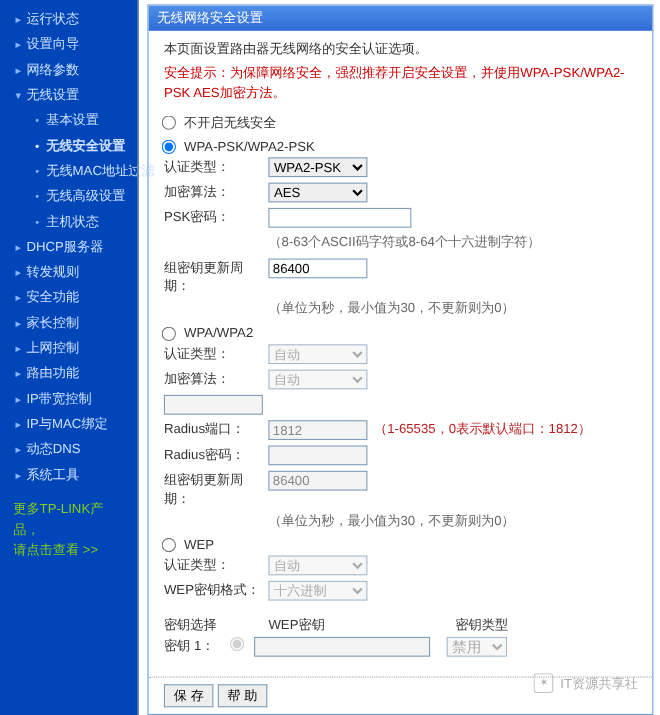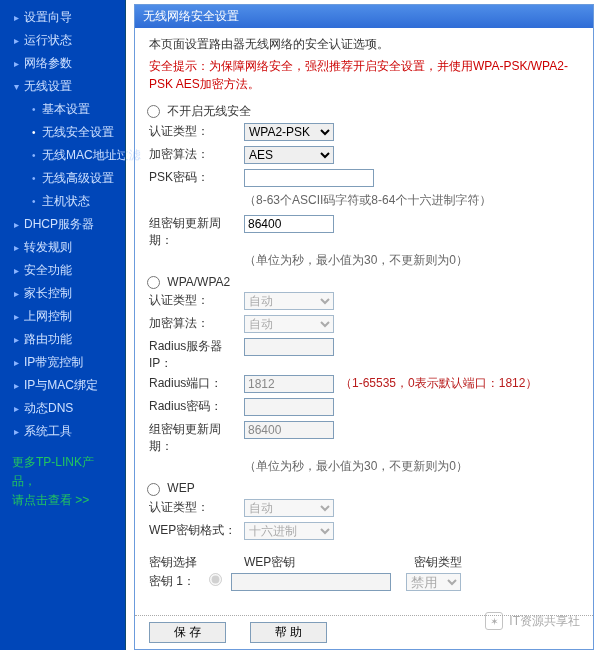--- a/index.html
+++ b/index.html
@@ -5,24 +5,24 @@
 *{box-sizing:border-box;margin:0;padding:0}
 body{font-family:"Microsoft YaHei",SimSun,sans-serif;font-size:12px;background:#fff;width:600px;height:650px;overflow:hidden}
 .app{display:flex;height:100%}
 .sidebar{width:125px;background:#0046b8;color:#fff;padding:6px 0;flex-shrink:0}
 .sidebar ul{list-style:none}
 .sidebar li{padding:3px 0 3px 14px;cursor:pointer;white-space:nowrap}
 .sidebar li::before{content:"▸";display:inline-block;width:10px;font-size:10px;color:#8ab4ff}
 .sidebar li.exp::before{content:"▾"}
 .sidebar .sub li{padding-left:32px}
 .sidebar .sub li::before{content:"•";color:#8ab4ff}
-.sidebar .sub li.active{color:#fff;font-weight:normal}
+.sidebar .sub li.active{color:#fff;font-weight:bold}
 .sidebar .sub li.active::before{color:#fff}
 .sidebar a{color:#cde0ff;text-decoration:none}
-.more{padding:10px 12px;color:#22c55e;line-height:1.6}
+.more{padding:10px 12px;color:#84cc16;line-height:1.6}
 .main{flex:1;display:flex;flex-direction:row;border-left:1px solid #0c4a6e;overflow:hidden}
 .topbar{height:18px;border-top:4px solid #0046b8;background:#fff}
 .panel{margin:4px 6px 0 8px;border:1px solid #6b9bdc;flex:1;display:flex;flex-direction:column;overflow:hidden}
 .panel-hd{background:linear-gradient(#4f8ee8,#2f6cd6);color:#fff;padding:3px 8px;font-size:12px}
 .panel-bd{padding:8px 10px 6px 14px;color:#333;overflow-y:auto;flex:1}
 .intro{margin-bottom:4px}
 .warn{color:#c00;margin-bottom:10px;line-height:1.5}
 .row{display:flex;align-items:flex-start;margin:3px 0;min-height:20px}
 .row .lab{width:95px;flex-shrink:0}
 .row input[type=text],.row input[type=password]{border:1px solid #7f9db9;height:18px;padding:0 3px;font-size:12px;width:90px}
@@ -36,32 +36,32 @@
 .wep-hd{display:flex;margin-top:12px}
 .wep-hd .c1{width:95px}
 .wep-hd .c2{width:170px}
 .wep-row{display:flex;align-items:flex-start;margin:2px 0}
 .wep-row .c1{width:60px}
 .wep-row .c2{width:22px}
 .wep-row .c3{width:175px}
 .wep-row input[type=text]{width:160px;border:1px solid #7f9db9;height:18px;background:#f4f4f4}
 .wep-row select{width:55px;border:1px solid #7f9db9;height:18px;color:#888;background:#f4f4f4}
 .btns{padding:6px 0 6px 14px;border-top:1px dotted #aaa;margin-top:4px}
-.btns button{border:1px solid #7f9db9;background:#eee;padding:1px 24px;font-size:12px;margin-right:20px;cursor:pointer}
+.btns button{border:1px solid #7f9db9;background:#eee;padding:1px 8px;font-size:12px;margin-right:0;cursor:pointer}
 .wm{position:fixed;right:20px;bottom:20px;color:#888;font-size:12px;display:flex;align-items:center;gap:6px;opacity:.7}
 .wm .ic{width:18px;height:18px;border:1px solid #aaa;border-radius:3px;display:flex;align-items:center;justify-content:center;font-size:10px}
 </style>
 </head>
 <body>
 
 <div class="app">
   <div class="sidebar">
     <ul>
+      <li><a>运行状态</a></li>
       <li><a>设置向导</a></li>
-      <li><a>运行状态</a></li>
       <li><a>网络参数</a></li>
       <li class="exp"><a>无线设置</a></li>
       <ul class="sub">
         <li><a>基本设置</a></li>
         <li class="active"><a>无线安全设置</a></li>
         <li><a>无线MAC地址过滤</a></li>
         <li><a>无线高级设置</a></li>
         <li><a>主机状态</a></li>
       </ul>
       <li><a>DHCP服务器</a></li>
@@ -83,20 +83,21 @@
   <div class="main">
     <div class="topbar"></div>
     <div class="panel">
       <div class="panel-hd">无线网络安全设置</div>
       <div class="panel-bd">
         <div class="intro">本页面设置路由器无线网络的安全认证选项。</div>
         <div class="warn">安全提示：为保障网络安全，强烈推荐开启安全设置，并使用WPA-PSK/WPA2-PSK AES加密方法。</div>
 
         <div class="sec"><label><input type="radio" name="sec" style=""> <span>不开启无线安全</span></label></div>
 
+        <div class="sec"><label><input type="radio" name="sec" checked="" style=""> <span>WPA-PSK/WPA2-PSK</span></label></div>
         <div class="row">
             <span class="lab">认证类型：</span>
             <select><option>WPA2-PSK</option></select>
           </div>
         <div class="row">
             <span class="lab">加密算法：</span>
             <select><option>AES</option></select>
           </div>
         <div class="row">
             <span class="lab">PSK密码：</span>
@@ -113,21 +114,20 @@
         <div class="dis">
           <div class="row">
               <span class="lab">认证类型：</span>
               <select disabled=""><option>自动</option></select>
             </div>
           <div class="row">
               <span class="lab">加密算法：</span>
               <select disabled=""><option>自动</option></select>
             </div>
           <div class="row">
-              <span class="lab">Radius服务器IP：</span>
               <input type="text" disabled="" style="">
             </div>
           <div class="row">
               <span class="lab">Radius端口：</span>
               <input type="text" disabled="" value="1812" style="">
               <span class="hint">（1-65535，0表示默认端口：1812）</span>
             </div>
           <div class="row">
               <span class="lab">Radius密码：</span>
               <input type="text" disabled="" style="">

